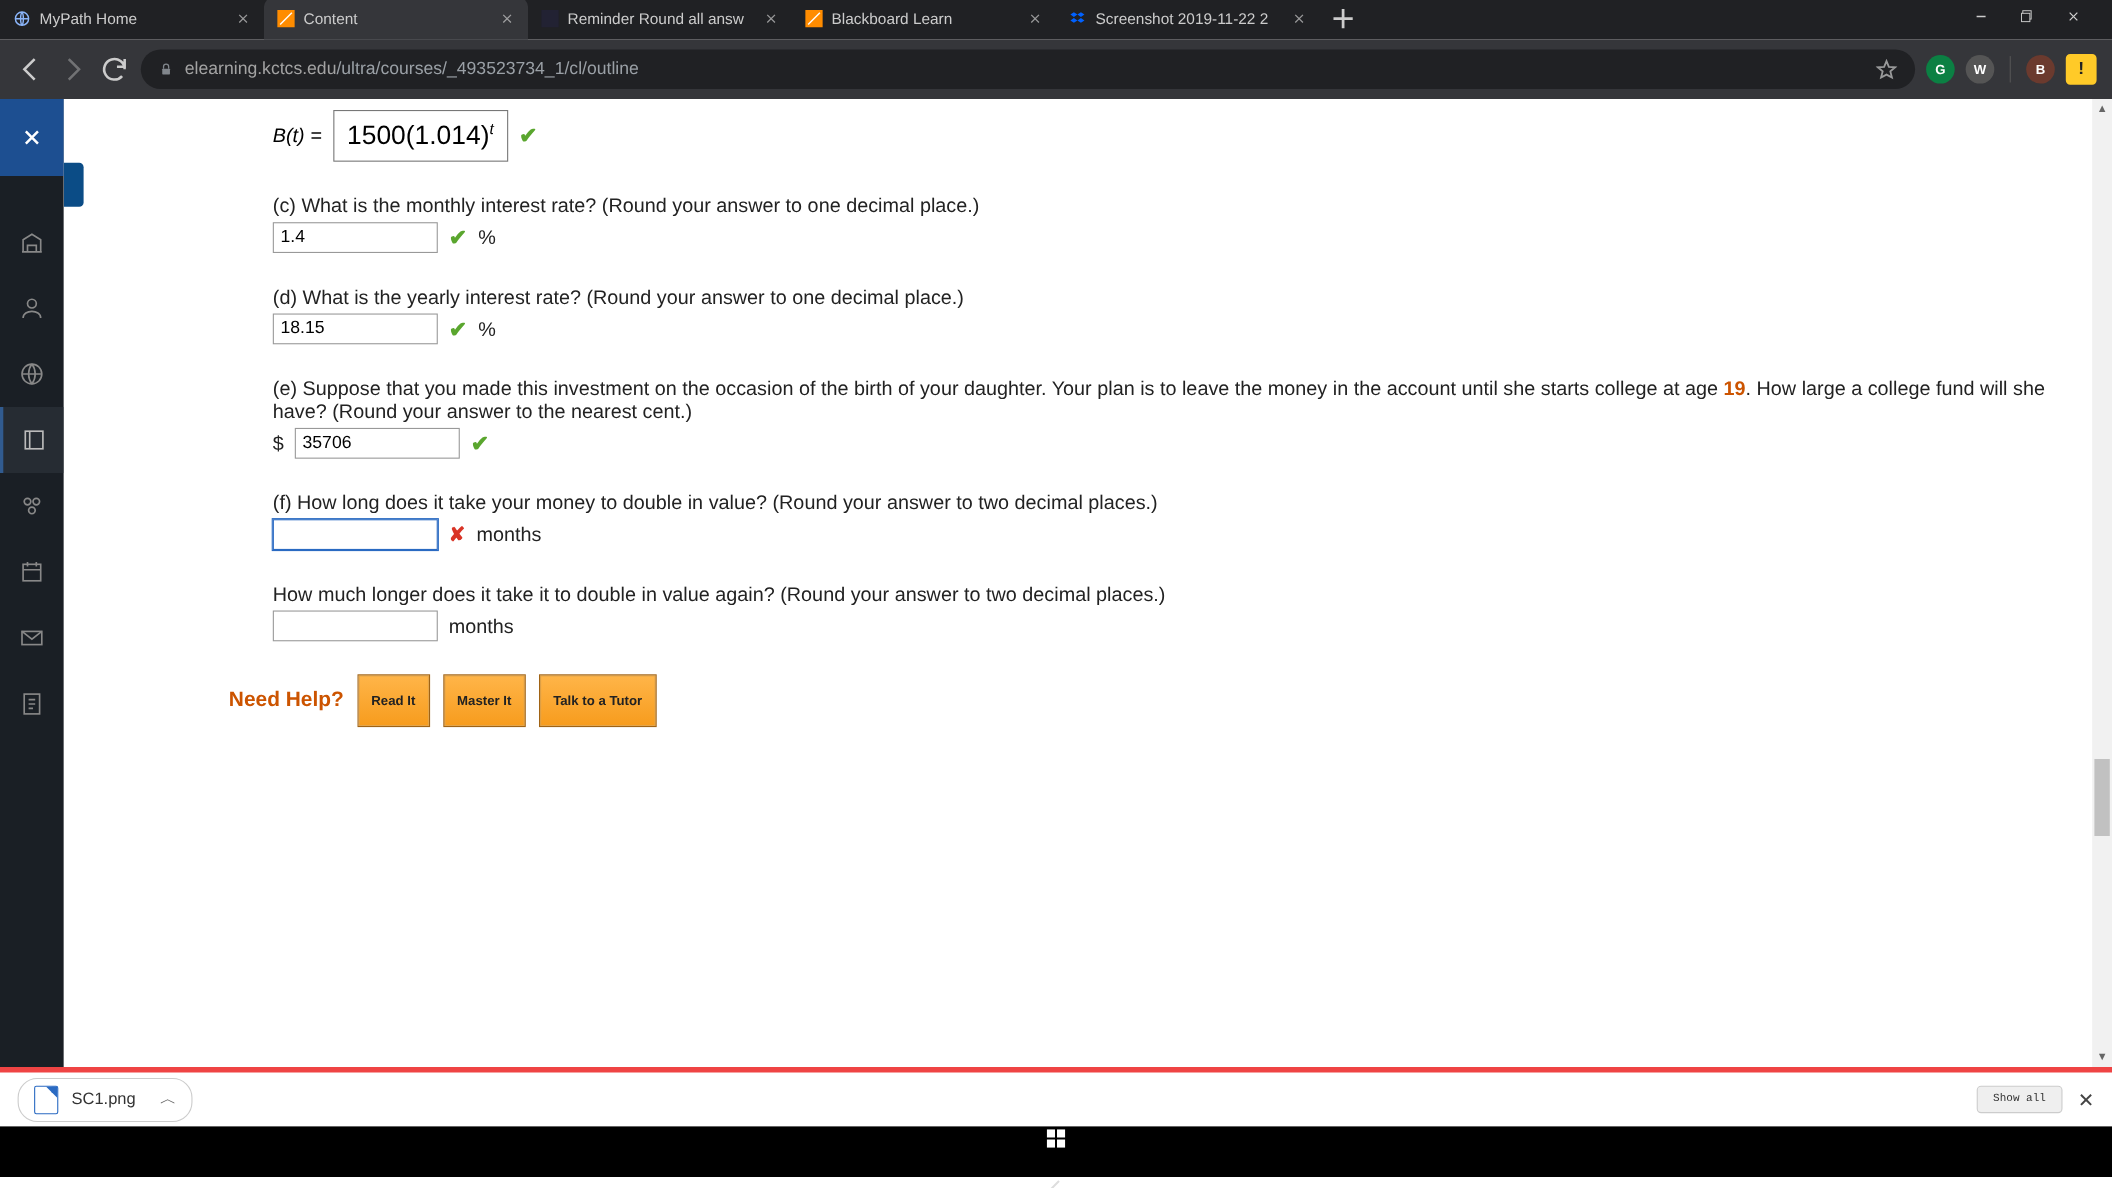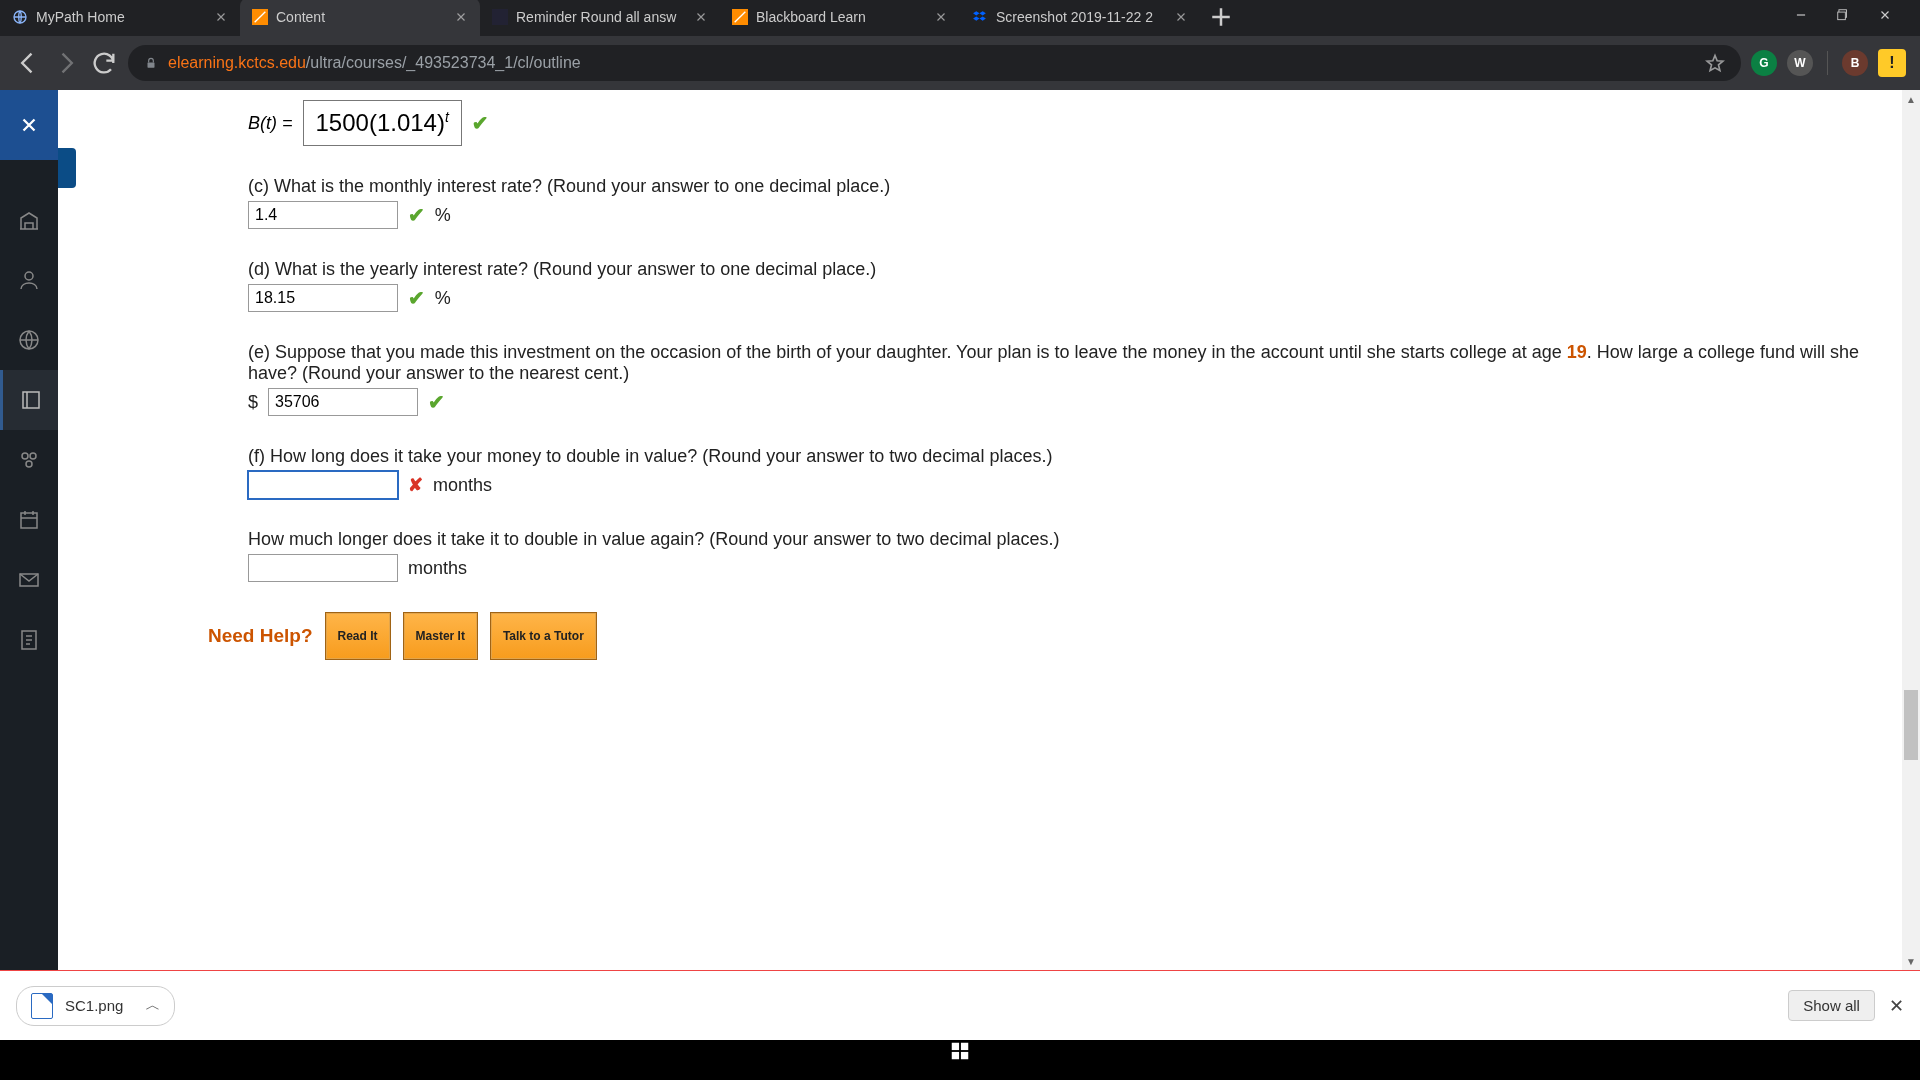--- a/index.html
+++ b/index.html
@@ -17,21 +17,21 @@
 .win-ctrl { margin-left:auto; display:flex; gap:28px; padding:8px 20px 0 0; color:#ccc; align-self:flex-start; }
 .win-ctrl svg { width:14px; height:14px; }
 
 
 .addr-bar { height:54px; background:#35363a; display:flex; align-items:center; padding:0 14px; gap:10px; }
 .nav-btn { color:#ccc; width:28px; height:28px; display:flex; align-items:center; justify-content:center; }
 .nav-btn.disabled { opacity:.4; }
 .url-box { flex:1; display:flex; align-items:center; gap:10px; background:#202124; border-radius:20px; height:36px; padding:0 16px; color:#ccc; font-size:16px; }
 .url-box .lock { width:14px; height:14px; opacity:.8; }
 .url-box .url { color:#9aa0a6; }
-.url-box .domain { color:#f97316; }
+.url-box .domain { color:#a3a3a3; }
 .star { width:20px; height:20px; margin-left:auto; opacity:.7; }
 .ext-ico { width:26px; height:26px; border-radius:50%; display:flex; align-items:center; justify-content:center; font-size:12px; font-weight:bold; color:#fff; }
 .vbar { width:1px; height:24px; background:#555; margin:0 4px; }
 .ext-warn { width:28px; height:28px; background:#ffca28; border-radius:4px; display:flex; align-items:center; justify-content:center; color:#222; font-weight:bold; border:2px solid #ffca28; }
 
 
 .main { height:880px; display:flex; }
 
 
 .sidebar { width:58px; background:#1a1f25; display:flex; flex-direction:column; padding-top:0; }
@@ -65,26 +65,26 @@
 .ans-row input.focus { border:1px solid #2a6ac2; outline:1px solid #2a6ac2; }
 
 .need-help { display:flex; align-items:center; gap:12px; margin-left:-40px; margin-top:10px; }
 .need-help .nh-label { color:#cc5400; font-size:19px; font-weight:bold; }
 .help-btn { background:linear-gradient(#ffb549,#f79c1d); border:1px solid #a06314; padding:16px 12px; font-size:12px; font-weight:bold; color:#222; box-shadow:0 0 0 1px #e3a54b inset; }
 
 .bot-btns { display:flex; gap:20px; margin-top:38px; margin-left:-48px; border-top:1px solid #ccc; padding-top:20px; }
 .gray-btn { background:#e8e8e8; border:1px solid #bbb; padding:5px 12px; font-size:16px; color:#333; }
 
 
-.dl-shelf { height:70px; background:#fff; border-top:1px solid #ef4444; box-shadow:0 -1px 4px rgba(0,0,0,.1); display:flex; align-items:center; padding:0 16px;justify-content:center; }
+.dl-shelf { height:54px; background:#fff; border-top:5px solid #ef4444; box-shadow:0 -1px 4px rgba(0,0,0,.1); display:flex; align-items:center; padding:0 16px;justify-content:center; }
 .dl-item { display:flex; align-items:center; gap:12px; border:1px solid #ccc; border-radius:18px; padding:6px 14px; font-size:15px; color:#333; }
 .dl-item .fico { width:22px; height:26px; background:#fff; border:1px solid #2a6ac2; border-radius:2px; position:relative; }
 .dl-item .fico::after { content:""; position:absolute; top:0; right:0; border:5px solid transparent; border-top-color:#2a6ac2; border-right-color:#2a6ac2; }
 .dl-item .chevron { margin-left:10px; color:#666; }
-.show-all { margin-left:auto; border:1px solid #ccc; padding:6px 14px; font-size:15px; border-radius:4px; color:#333; }
+.show-all { margin-left:auto; border:1px solid #ccc; padding:6px 14px; font-size:10px; border-radius:4px; color:#333;font-family:Liberation Mono, monospace; }
 .dl-close { margin-left:14px; color:#444; font-size:18px; }
 
 
 .taskbar { height:46px; background:#000; display:flex; align-items:center; padding:0 10px; gap:24px; color:#ddd;flex-direction:column; }
 .taskbar .tb-ico { width:28px; height:28px; display:flex; align-items:center; justify-content:center; }
 .taskbar .tb-ico svg { width:22px; height:22px; }
 .tray { margin-left:auto; display:flex; align-items:center; gap:18px; font-size:13px; color:#ddd; }
 .clock { text-align:right; line-height:1.15; font-size:13px; }
 .notif { width:22px; height:22px; position:relative; }
 .notif .badge { position:absolute; right:-4px; bottom:-4px; background:#0a5; color:#fff; font-size:10px; border-radius:50%; width:14px; height:14px; display:flex; align-items:center; justify-content:center; }

